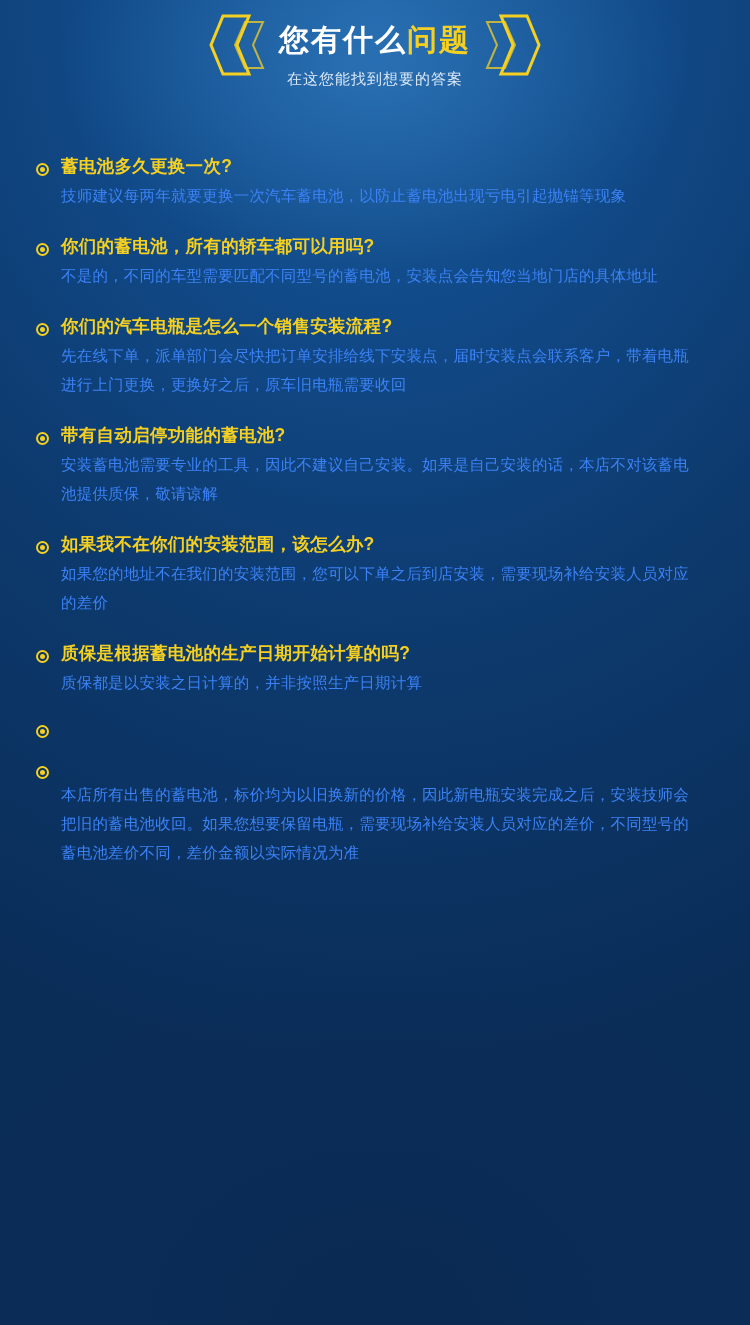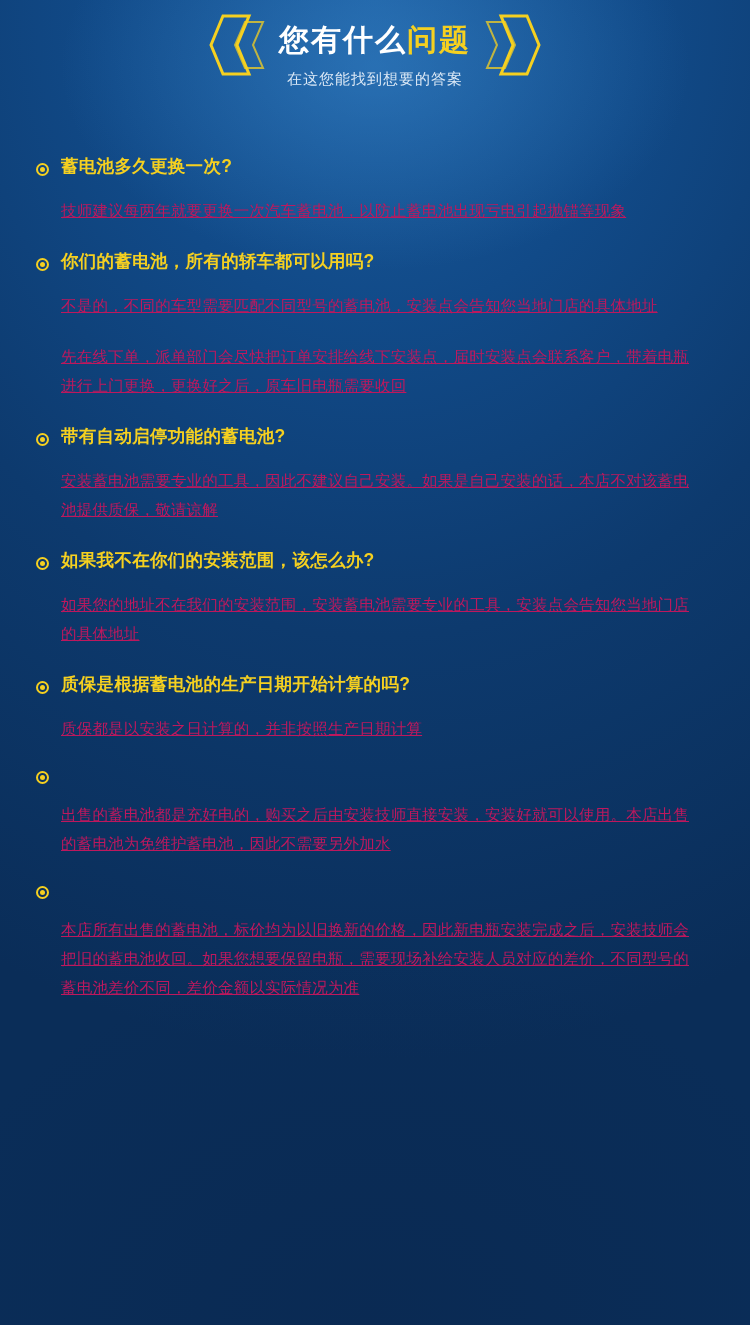--- a/index.html
+++ b/index.html
@@ -86,27 +86,26 @@
     background: #f5d020;
   }
   .question {
     font-size: 17.5px;
     font-weight: bold;
     color: #f5d020;
     line-height: 28px;
     letter-spacing: 0.3px;
   }
   .answer {
-    margin: 16px 0 0 25px;
+    margin: 1px 0 0 25px;
     font-size: 15.5px;
-    color: #be185d;
+    color: #3b82f6;
     line-height: 29px;
     letter-spacing: 0.2px;
     max-width: 630px;
-    text-decoration: underline;
   }
 </style>
 </head>
 <body>
 
 <div class="bg-glow"></div>
 
 <div class="header">
   <div class="header-inner">
     <div class="brk left">
@@ -140,53 +139,56 @@
 
   <div class="faq-item">
     <div class="q-row">
       <span class="bullet"></span>
       <div class="question">你们的蓄电池，所有的轿车都可以用吗?</div>
     </div>
     <div class="answer">不是的，不同的车型需要匹配不同型号的蓄电池，安装点会告知您当地门店的具体地址</div>
   </div>
 
   <div class="faq-item">
+    <div class="q-row">
+      <span class="bullet"></span>
+      <div class="question">你们的汽车电瓶是怎么一个销售安装流程?</div>
+    </div>
     <div class="answer">先在线下单，派单部门会尽快把订单安排给线下安装点，届时安装点会联系客户，带着电瓶进行上门更换，更换好之后，原车旧电瓶需要收回</div>
   </div>
 
   <div class="faq-item">
     <div class="q-row">
       <span class="bullet"></span>
       <div class="question">带有自动启停功能的蓄电池?</div>
     </div>
     <div class="answer">安装蓄电池需要专业的工具，因此不建议自己安装。如果是自己安装的话，本店不对该蓄电池提供质保，敬请谅解</div>
   </div>
 
 
   <div class="faq-item">
     <div class="q-row">
       <span class="bullet"></span>
       <div class="question">如果我不在你们的安装范围，该怎么办?</div>
     </div>
-    <div class="answer">如果您的地址不在我们的安装范围，安装蓄电池需要专业的工具，安装点会告知您当地门店的具体地址</div>
+    <div class="answer">如果您的地址不在我们的安装范围，您可以下单之后到店安装，需要现场补给安装人员对应的差价</div>
   </div>
 
   <div class="faq-item">
     <div class="q-row">
       <span class="bullet"></span>
       <div class="question">质保是根据蓄电池的生产日期开始计算的吗?</div>
     </div>
     <div class="answer">质保都是以安装之日计算的，并非按照生产日期计算</div>
   </div>
 
   <div class="faq-item">
     <div class="q-row">
       <span class="bullet"></span>
     </div>
-    <div class="answer">出售的蓄电池都是充好电的，购买之后由安装技师直接安装，安装好就可以使用。本店出售的蓄电池为免维护蓄电池，因此不需要另外加水</div>
   </div>
 
   <div class="faq-item">
     <div class="q-row">
       <span class="bullet"></span>
     </div>
     <div class="answer">本店所有出售的蓄电池，标价均为以旧换新的价格，因此新电瓶安装完成之后，安装技师会把旧的蓄电池收回。如果您想要保留电瓶，需要现场补给安装人员对应的差价，不同型号的蓄电池差价不同，差价金额以实际情况为准</div>
   </div>
 
 </div>

